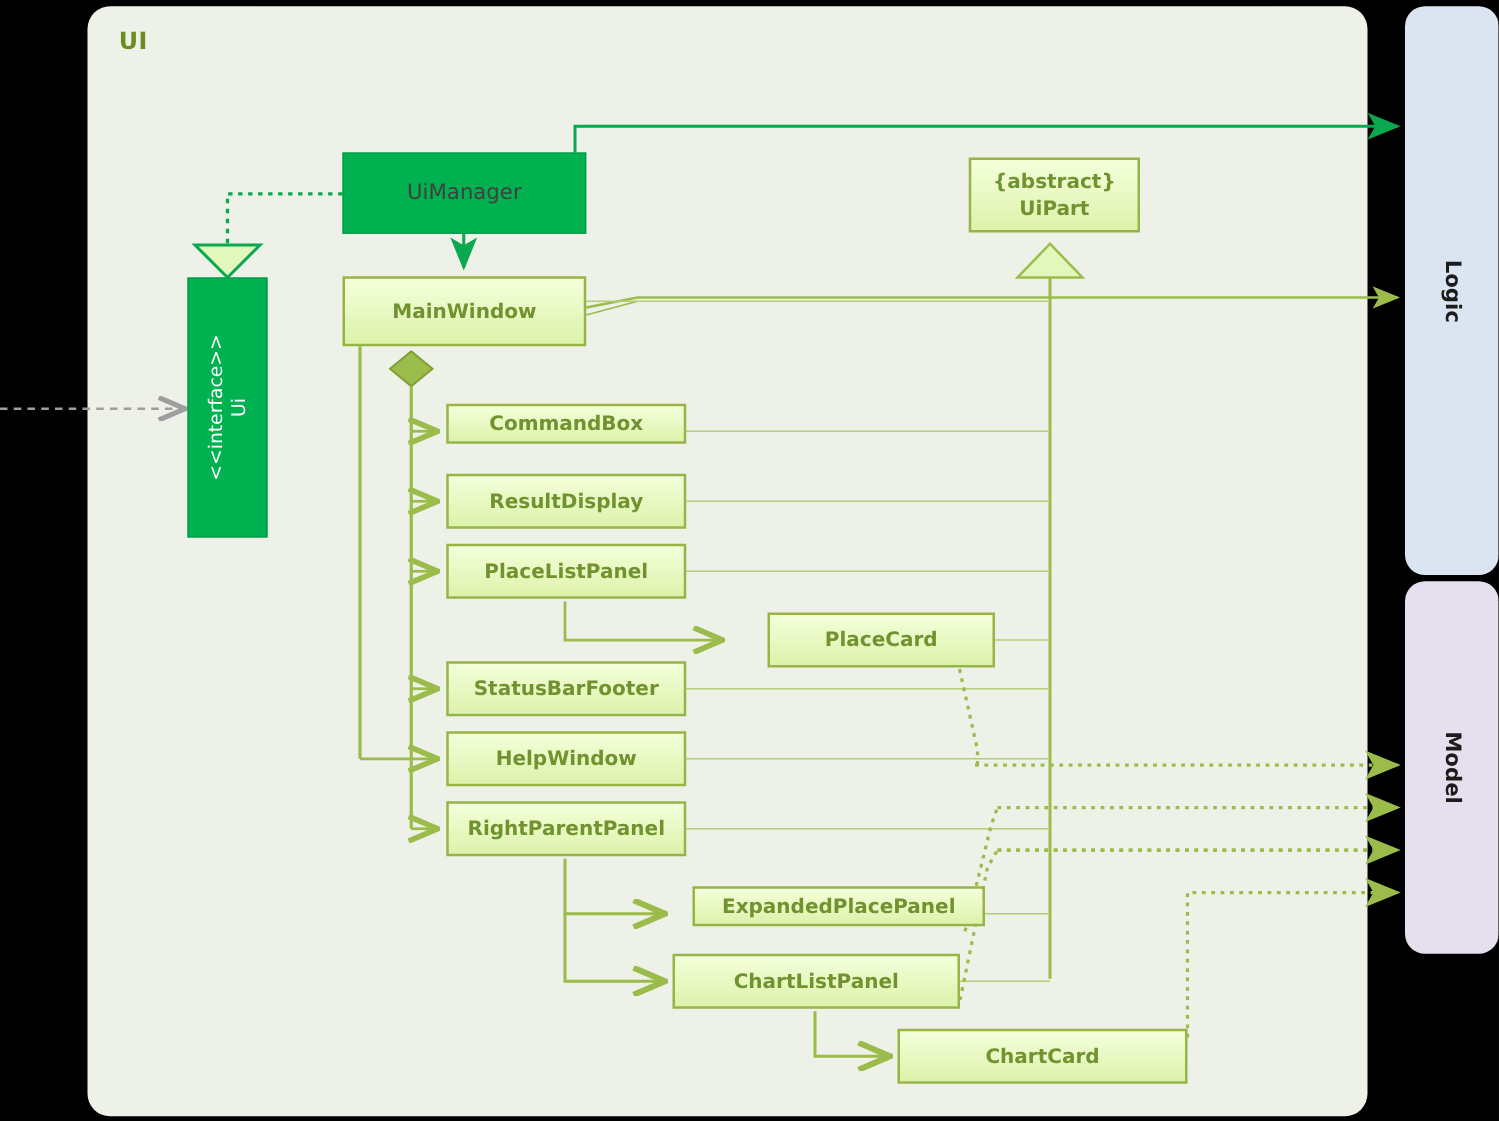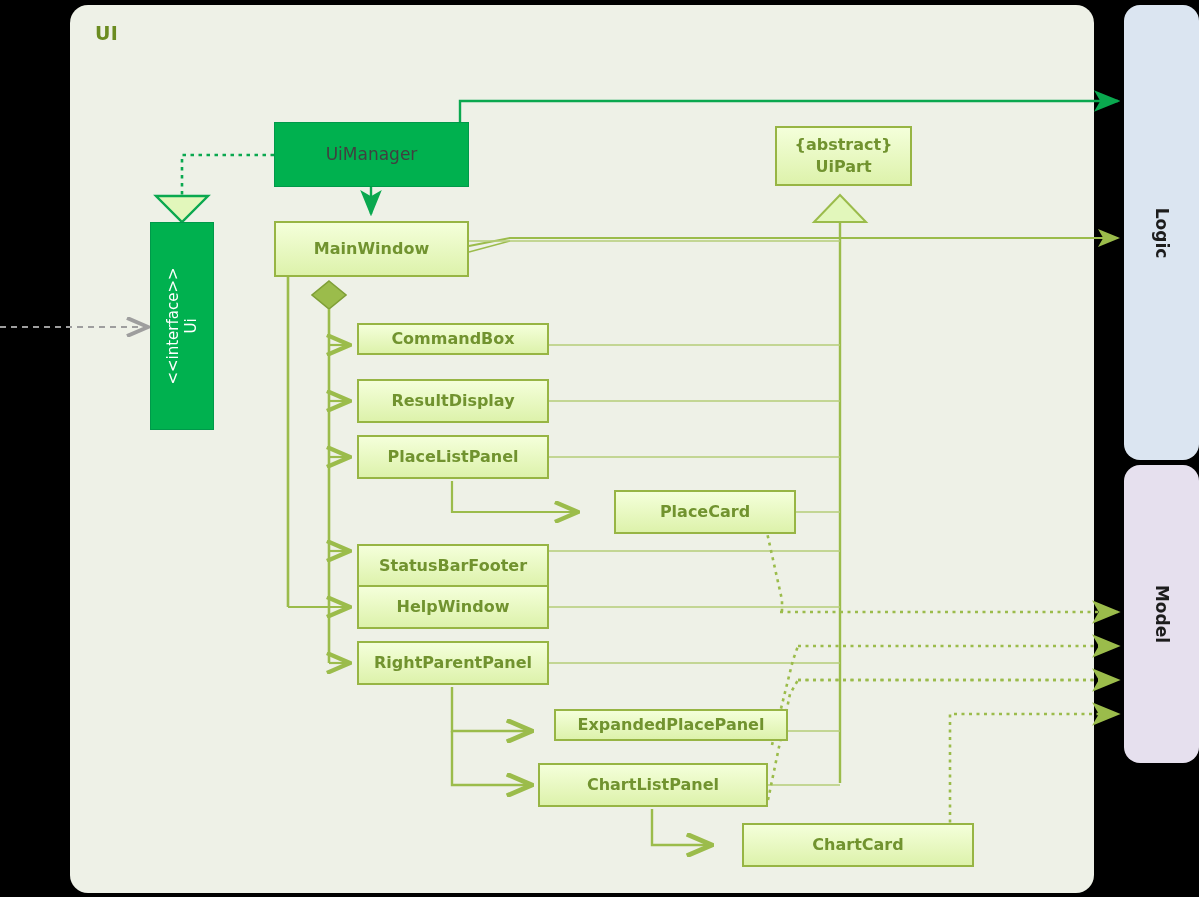--- a/index.html
+++ b/index.html
@@ -223,37 +223,37 @@
   </div>
 
   <div class="cls cls-light" style="left:357px; top:435px; width:192px; height:44px;">
     <span>PlaceListPanel</span>
   </div>
 
   <div class="cls cls-light" style="left:584px; top:490px; width:182px; height:44px;margin-left:30px;">
     <span>PlaceCard</span>
   </div>
 
-  <div class="cls cls-light" style="left:357px; top:544px; width:192px; height:44px;">
+  <div class="cls cls-light" style="left:357px; top:529px; width:192px; height:44px;">
     <span>StatusBarFooter</span>
   </div>
 
   <div class="cls cls-light" style="left:357px; top:585px; width:192px; height:44px;">
     <span>HelpWindow</span>
   </div>
 
   <div class="cls cls-light" style="left:357px; top:641px; width:192px; height:44px;">
     <span>RightParentPanel</span>
   </div>
 
   <div class="cls cls-light" style="left:554px; top:709px; width:234px; height:32px;">
     <span>ExpandedPlacePanel</span>
   </div>
 
   <div class="cls cls-light" style="left:538px; top:763px; width:230px; height:44px;justify-content:center;">
     <span>ChartListPanel</span>
   </div>
 
-  <div class="cls cls-light" style="left:718px; top:823px; width:232px; height:44px;margin-left:24px;">
+  <div class="cls cls-light" style="left:718px; top:823px; width:232px; height:44px;">
     <span>ChartCard</span>
   </div>
 
 </div>
 
 </body></html>

